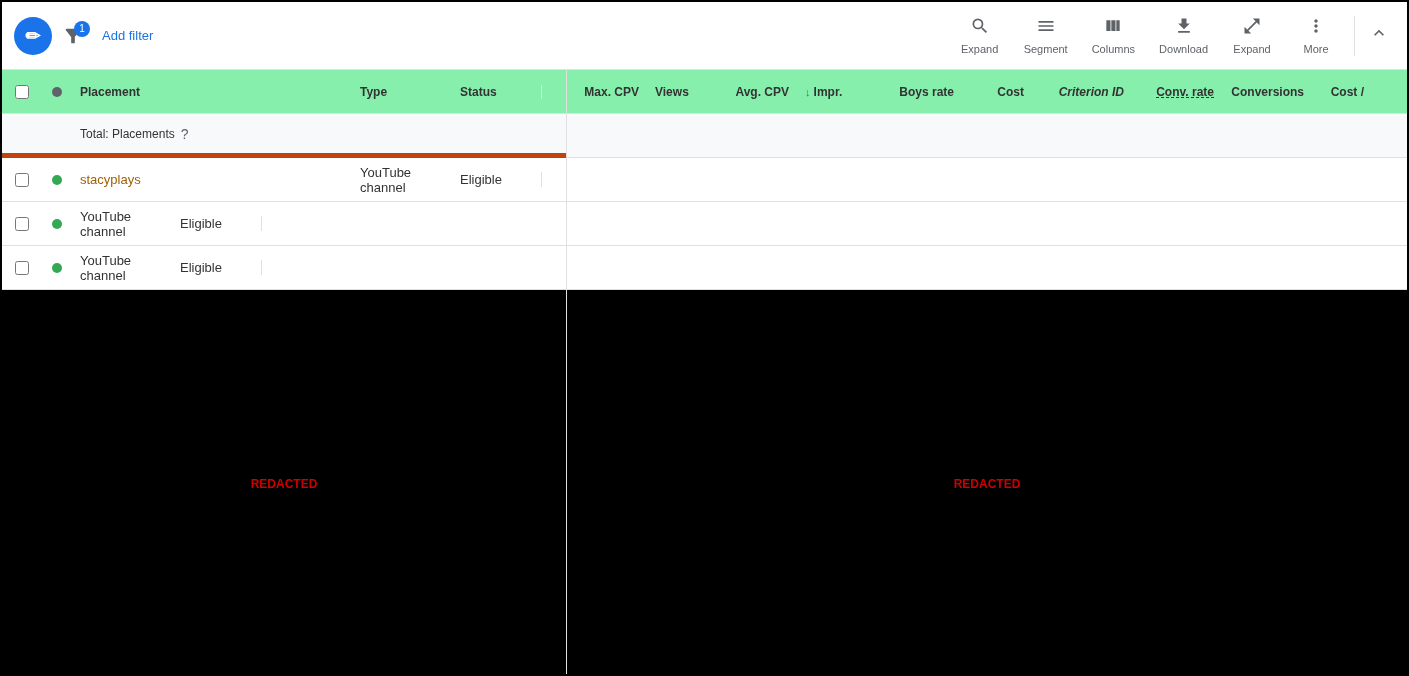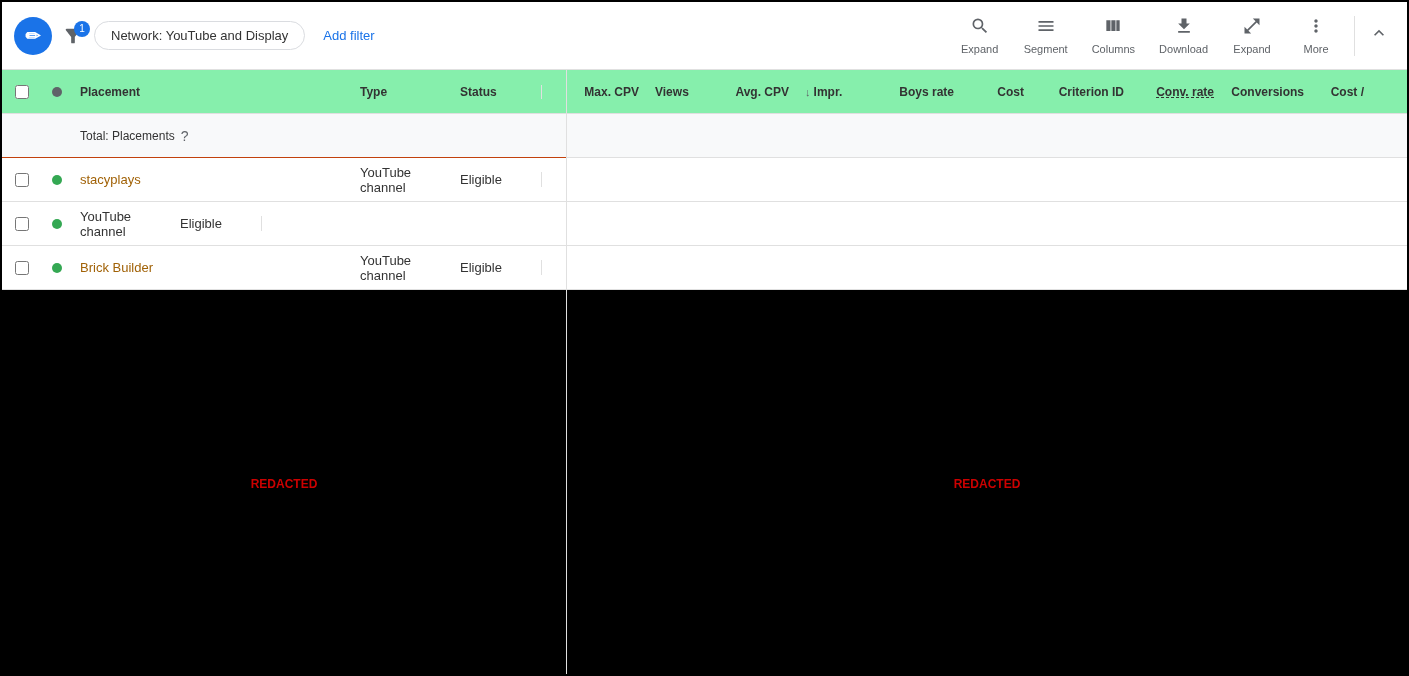--- a/index.html
+++ b/index.html
@@ -239,21 +239,21 @@
     .sort-arrow {
       font-size: 11px;
       color: #5f6368;
     }
 
     
     .total-row {
       display: flex;
       align-items: center;
       height: 44px;
-      border-bottom: 1px solid #c2410c;
+      border-bottom: 5px solid #c2410c;
       background: #f8f9fa;
       font-size: 12px;
     }
 
     
     .data-row {
       display: flex;
       align-items: center;
       height: 44px;
       border-bottom: 1px solid #e0e0e0;
@@ -362,21 +362,20 @@
   <div class="toolbar-left">
     <div class="logo-circle">
       <span>✏</span>
     </div>
     <div class="filter-icon-btn">
       <svg width="22" height="22" viewBox="0 0 24 24" fill="#5f6368">
         <path d="M4.25 5.61C6.27 8.2 10 13 10 13v6c0 .55.45 1 1 1h2c.55 0 1-.45 1-1v-6s3.72-4.8 5.74-7.39A.998.998 0 0 0 18.95 4H5.04a1 1 0 0 0-.79 1.61z"></path>
       </svg>
       <span class="badge">1</span>
     </div>
-    <button class="network-filter-btn">Network: YouTube and Display</button>
     <button class="add-filter-btn">Add filter</button>
   </div>
   <div class="toolbar-right">
     <div class="toolbar-action">
       <span class="icon">
         <svg width="20" height="20" viewBox="0 0 24 24" fill="#5f6368">
             <path d="M15.5 14h-.79l-.28-.27A6.471 6.471 0 0 0 16 9.5 6.5 6.5 0 1 0 9.5 16c1.61 0 3.09-.59 4.23-1.57l.27.28v.79l5 4.99L20.49 19l-4.99-5zm-6 0C7.01 14 5 11.99 5 9.5S7.01 5 9.5 5 14 7.01 14 9.5 11.99 14 9.5 14z"></path>
           </svg>
       </span>
       <span class="label">Expand</span>
@@ -498,23 +497,20 @@
       </div>
     </div>
 
     <div class="data-row">
       <div class="col-check">
         <input type="checkbox" style="">
       </div>
       <div class="col-status-dot">
         <div class="status-green"></div>
       </div>
-      <div class="col-placement">
-        <a class="link-text">Brick Builder</a>
-      </div>
       <div class="col-type">
         <span>YouTube</span><br>
         <span>channel</span>
       </div>
       <div class="col-status">
         <span>Eligible</span>
       </div>
     </div>
 
     <div class="left-black">
@@ -536,21 +532,21 @@
       </div>
       <div class="col-impr" style="cursor:pointer;">
         <span class="sort-arrow">↓ </span><span>Impr.</span>
       </div>
       <div class="col-view-rate" style="cursor:pointer;">
         <span>Boys rate</span>
       </div>
       <div class="col-cost" style="cursor:pointer;">
         <span>Cost</span>
       </div>
-      <div class="col-criterion-id" style="cursor:pointer;">
+      <div class="col-criterion-id" style="cursor:pointer;font-style:italic;">
         <span>Criterion ID</span>
       </div>
       <div class="col-conv-rate" style="cursor:pointer; text-decoration: underline; text-decoration-style: dashed;">
         <span>Conv. rate</span>
       </div>
       <div class="col-conversions" style="cursor:pointer;">
         <span>Conversions</span>
       </div>
       <div class="col-cost-slash" style="cursor:pointer;">
         <span>Cost /</span>

